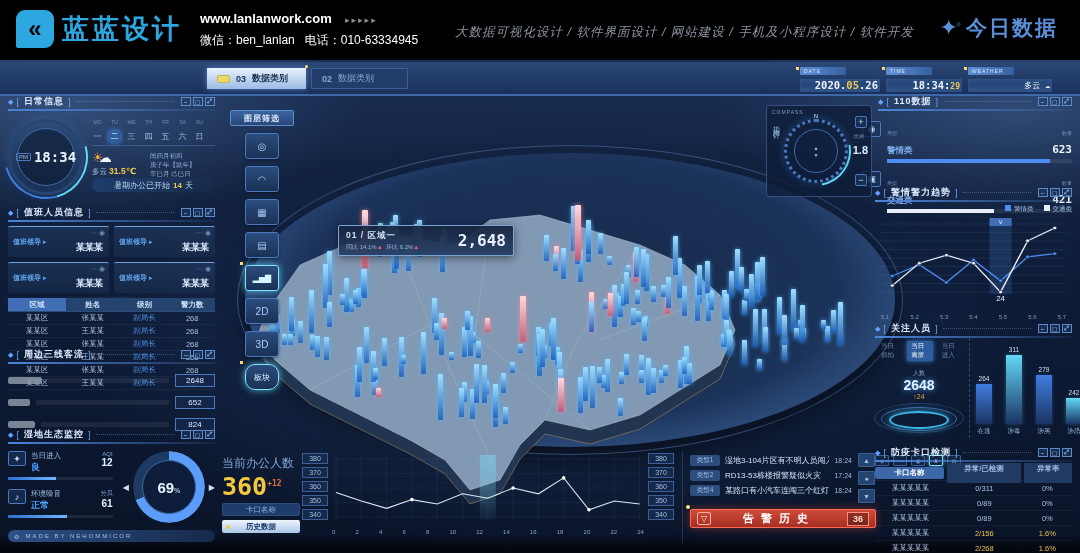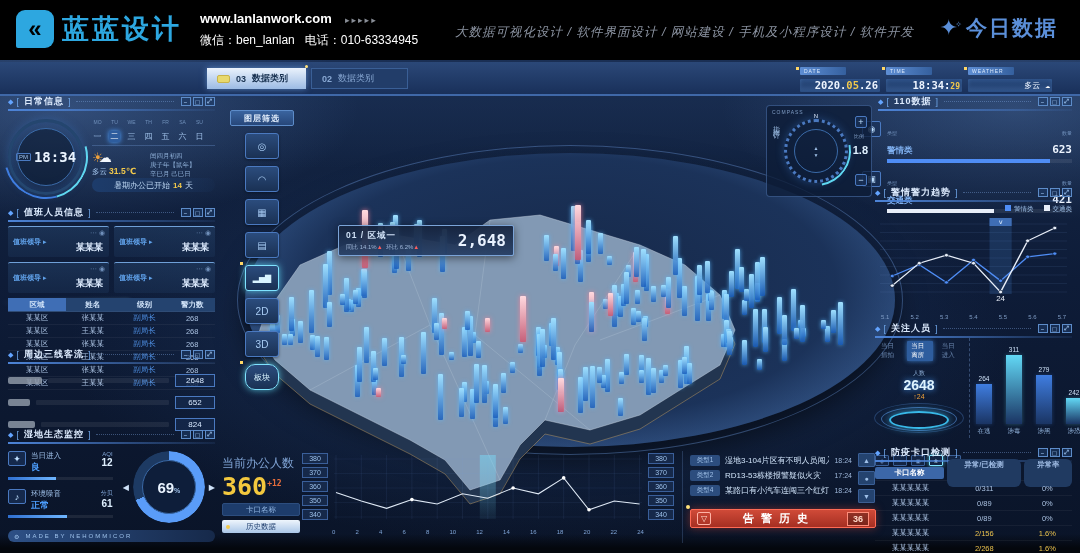--- a/index.html
+++ b/index.html
@@ -207,30 +207,30 @@
     justify-content:center;font-size:6px;color:#7fa3d4;cursor:pointer;background:rgba(25,50,90,.5)}
   .fico .b.on{border-color:#7fe3ff;color:#d8f4ff;box-shadow:0 0 5px rgba(95,215,240,.8)}
   #focus-bars{position:relative;width:158px;height:100px;border-left:1px dashed rgba(130,170,230,.35)}
   .fbar{position:absolute;width:16px;bottom:14px}
   .fbv{position:absolute;width:24px;text-align:center;bottom:0;font-size:6.5px;color:#cfe2f8}
   .fbc{position:absolute;width:24px;text-align:center;bottom:0;font-size:6.5px;color:#8fb0d8}
   
   .cp .tr{height:15px}
   .cp .hd{background:transparent}
   .cp .hd .h0{background:#3c67a8;color:#fff;border-radius:2px;height:12px;line-height:12px}
-  .cp .hd .h1,.cp .hd .h2{background:#203a61;color:#9cb8e0;border-radius:6px;height:28px;line-height:12px}
+  .cp .hd .h1,.cp .hd .h2{background:#203a61;color:#9cb8e0;border-radius:0;height:20px;line-height:12px}
   .cp .h0{width:36%;text-align:center}.cp .h1{width:39%;text-align:center}.cp .h2{width:25%;text-align:center}
   .cp .warn .h1,.cp .warn .h2{color:#e9c14d}
   
   #office-num{font-size:25px;font-weight:bold;color:#f3c83e;font-family:"DejaVu Sans Mono",monospace;line-height:24px}
   #office-num sup{font-size:8px;color:#e86e3c;font-weight:bold}
   .obtn{width:78px;height:13px;border-radius:2px;font-size:7.5px;display:flex;align-items:center;justify-content:center;
     margin-top:4px;cursor:pointer}
   .obtn.off{background:#1d3c6b;color:#8fb3e0;border:1px solid #2c4d7e}
-  .obtn.on{background:linear-gradient(#eef5fc,#aac6e8);color:#1d3c6b;font-weight:normal;position:relative}
+  .obtn.on{background:linear-gradient(#eef5fc,#aac6e8);color:#1d3c6b;font-weight:bold;position:relative}
   .obtn.on::before{content:"";position:absolute;left:4px;width:4px;height:4px;border-radius:50%;background:#f2c94c}
   .ylab{width:26px;height:11px;margin-bottom:3px;background:#16294a;border:1px solid #3a5f9a;color:#9cc0ea;
     font-size:7px;display:flex;align-items:center;justify-content:center}
   #office-x{position:absolute;display:flex;justify-content:space-between;font-size:6px;color:#7fa3d4}
   
   .arow{display:flex;align-items:center;gap:5px;height:15px}
   .atag{width:30px;height:11px;background:#2c4d7e;color:#9fc0e8;font-size:6.5px;border-radius:2px;
     display:flex;align-items:center;justify-content:center;flex:none}
   .atxt{flex:1;font-size:8px;color:#cfe2f8;white-space:nowrap;overflow:hidden}
   .atime{font-size:7px;color:#9fb8da;flex:none}

